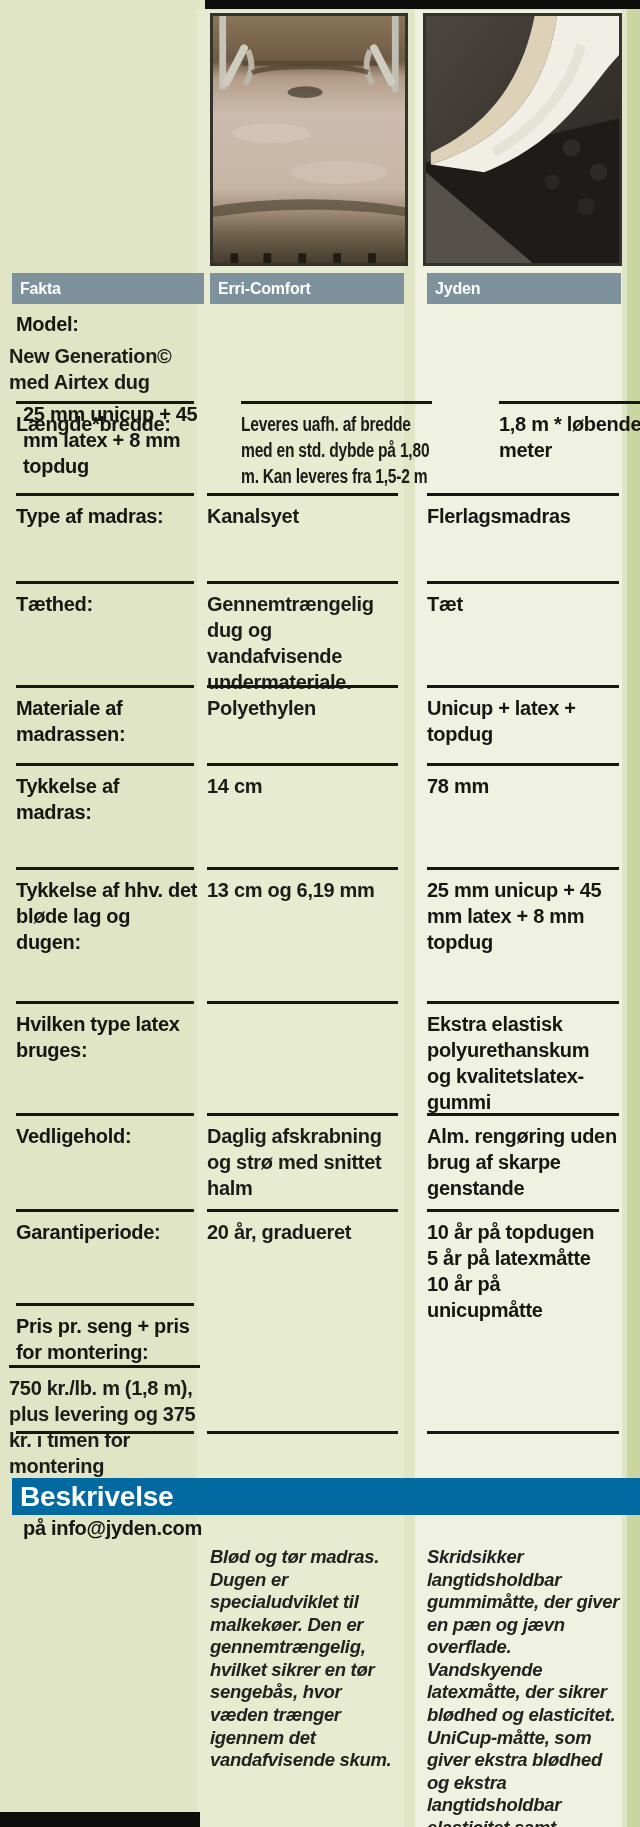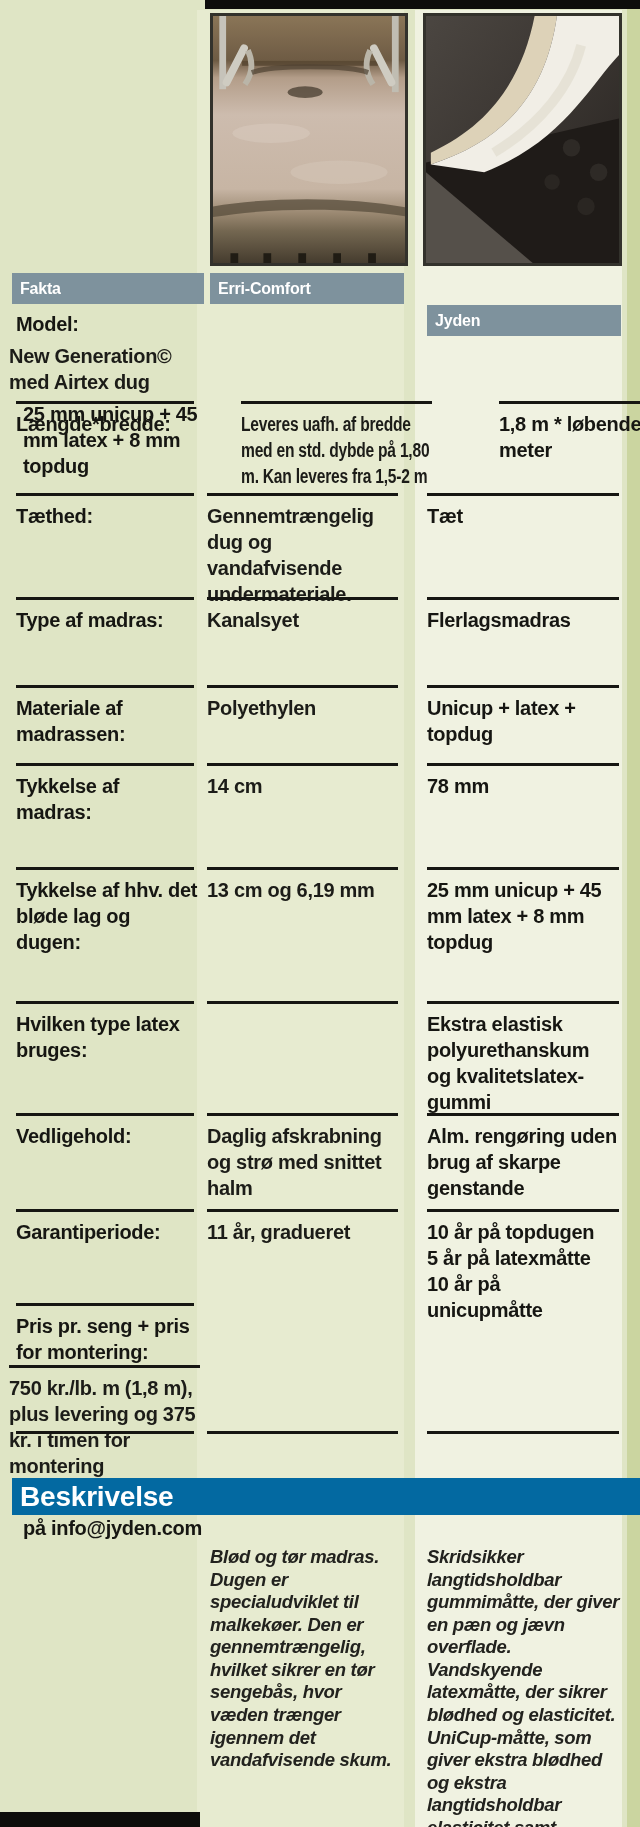--- a/index.html
+++ b/index.html
@@ -20,21 +20,21 @@
   .photo svg{display:block;width:100%;height:100%;}
   .photo.left{left:210px;width:198px;}
   .photo.right{left:423px;width:199px;}
 
   
   .hbar{position:absolute;top:273px;height:31px;background:#7e929d;color:#fff;
         font-weight:bold;font-size:16px;line-height:31px;padding-left:8px;box-sizing:border-box;
         letter-spacing:-0.2px;}
   .hbar.fakta{left:12px;width:192px;}
   .hbar.erri{left:210px;width:194px;}
-  .hbar.jyden{left:427px;width:194px;margin-top:32px;}
+  .hbar.jyden{left:427px;width:194px;}
 
   
   .facts{position:absolute;top:305px;left:0;width:640px;}
   .frow{display:flex;align-items:stretch;}
   .frow .c1{margin-left:12px;width:186px;box-sizing:border-box;padding-left:4px;}
   .frow .c2{width:206px;box-sizing:border-box;padding-left:9px;padding-right:6px;}
   .frow .c3{margin-left:11px;width:207px;box-sizing:border-box;padding-left:12px;padding-right:4px;}
   .frow .c1::before,.frow .c2::before,.frow .c3::before{
     content:"";display:block;height:3px;background:#161612;margin-bottom:7px;}
   .frow .c1::before{width:178px;}
@@ -137,32 +137,32 @@
     </div>
 
     <div class="frow" style="height:92px;gap:38px;">
       <div class="c1"><span class="lbl">Længde*bredde:</span></div>
       <div class="c2">
           <div class="v2 condensed">Leveres uafh. af bredde med en std. dybde på 1,80 m. Kan leveres fra 1,5-2 m</div>
         </div>
       <div class="c3"><span class="v3">1,8 m * løbende meter</span></div>
     </div>
 
+    <div class="frow" style="height:88px;">
+      <div class="c1"><span class="lbl">Type af madras:</span></div>
+      <div class="c2"><span class="v2">Kanalsyet</span></div>
+      <div class="c3"><span class="v3">Flerlagsmadras</span></div>
+    </div>
+
     <div class="frow" style="height:104px;">
       <div class="c1"><span class="lbl">Tæthed:</span></div>
       <div class="c2"><span class="v2">Gennemtrængelig dug og vandafvisende undermateriale.</span></div>
       <div class="c3"><span class="v3">Tæt</span></div>
     </div>
 
-    <div class="frow" style="height:88px;">
-      <div class="c1"><span class="lbl">Type af madras:</span></div>
-      <div class="c2"><span class="v2">Kanalsyet</span></div>
-      <div class="c3"><span class="v3">Flerlagsmadras</span></div>
-    </div>
-
     <div class="frow" style="height:78px;">
       <div class="c1"><span class="lbl">Materiale af madrassen:</span></div>
       <div class="c2"><span class="v2">Polyethylen</span></div>
       <div class="c3"><span class="v3">Unicup + latex + topdug</span></div>
     </div>
 
     <div class="frow" style="height:104px;">
       <div class="c1"><span class="lbl">Tykkelse af madras:</span></div>
       <div class="c2"><span class="v2">14 cm</span></div>
       <div class="c3"><span class="v3">78 mm</span></div>
@@ -181,21 +181,21 @@
     </div>
 
     <div class="frow" style="height:96px;">
       <div class="c1"><span class="lbl">Vedligehold:</span></div>
       <div class="c2"><span class="v2">Daglig afskrabning og strø med snittet halm</span></div>
       <div class="c3"><span class="v3">Alm. rengøring uden brug af skarpe genstande</span></div>
     </div>
 
     <div class="frow" style="height:94px;">
       <div class="c1"><span class="lbl">Garantiperiode:</span></div>
-      <div class="c2"><span class="v2">11 år, gradueret</span></div>
+      <div class="c2"><span class="v2">20 år, gradueret</span></div>
       <div class="c3"><span class="v3">10 år på topdugen
 5 år på latexmåtte
 10 år på unicupmåtte</span></div>
     </div>
 
     <div class="frow" style="height:128px;flex-direction:column;">
       <div class="c1"><span class="lbl">Pris pr. seng + pris for montering:</span></div>
       <div class="c2"><span class="v2">750 kr./lb. m (1,8 m), plus levering og 375 kr. i timen for montering</span></div>
       <div class="c3"><span class="v3">Send forespørgsel på info@jyden.com</span></div>
     </div>

